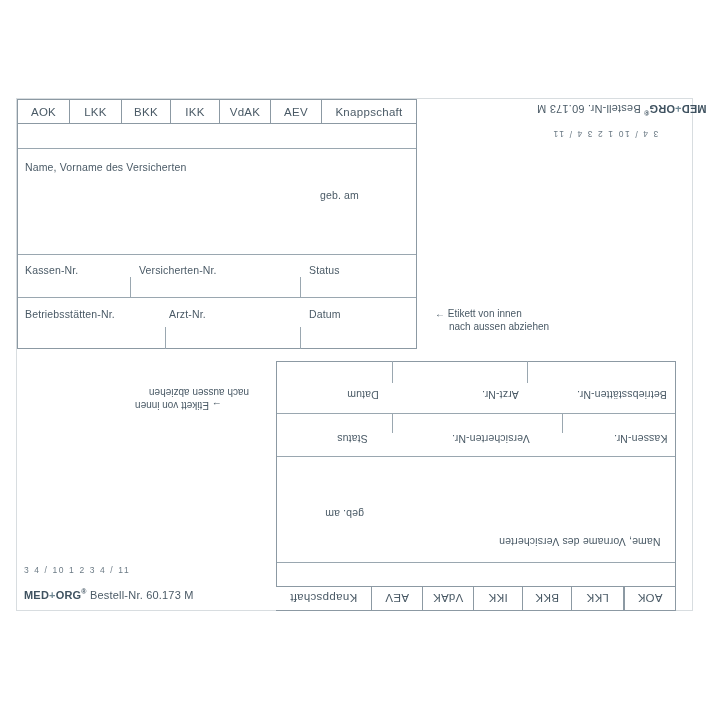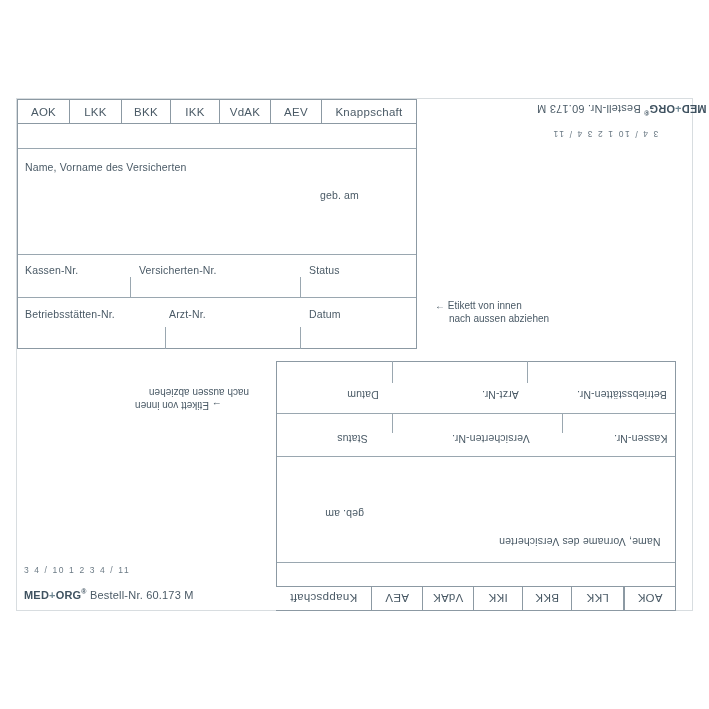--- a/index.html
+++ b/index.html
@@ -179,21 +179,21 @@
     <div class="fld rot180" style="left:308px; top:409px;">geb. am</div>
 
     <div class="fld rot180" style="left:597px; top:334px;">Kassen-Nr.</div>
     <div class="fld rot180" style="left:435px; top:334px;">Versicherten-Nr.</div>
     <div class="fld rot180" style="left:320px; top:334px;">Status</div>
 
     <div class="fld rot180" style="left:560px; top:290px;">Betriebsstätten-Nr.</div>
     <div class="fld rot180" style="left:465px; top:290px;">Arzt-Nr.</div>
     <div class="fld rot180" style="left:330px; top:290px;">Datum</div>
 
-    <div class="arrownote" style="left:418px; top:200px;">
+    <div class="arrownote" style="left:418px; top:208px;">
       <span>←</span>
       <span>Etikett von innen</span><br>
       <span style="display:inline-block; margin-left:14px;">nach aussen abziehen</span>
     </div>
 
     <div class="arrownote rot180" style="left:118px; top:287px; text-align:right;">
       <span>→</span>
       <span>Etikett von innen</span><br>
       <span style="display:inline-block; margin-right:14px;">nach aussen abziehen</span>
     </div>

